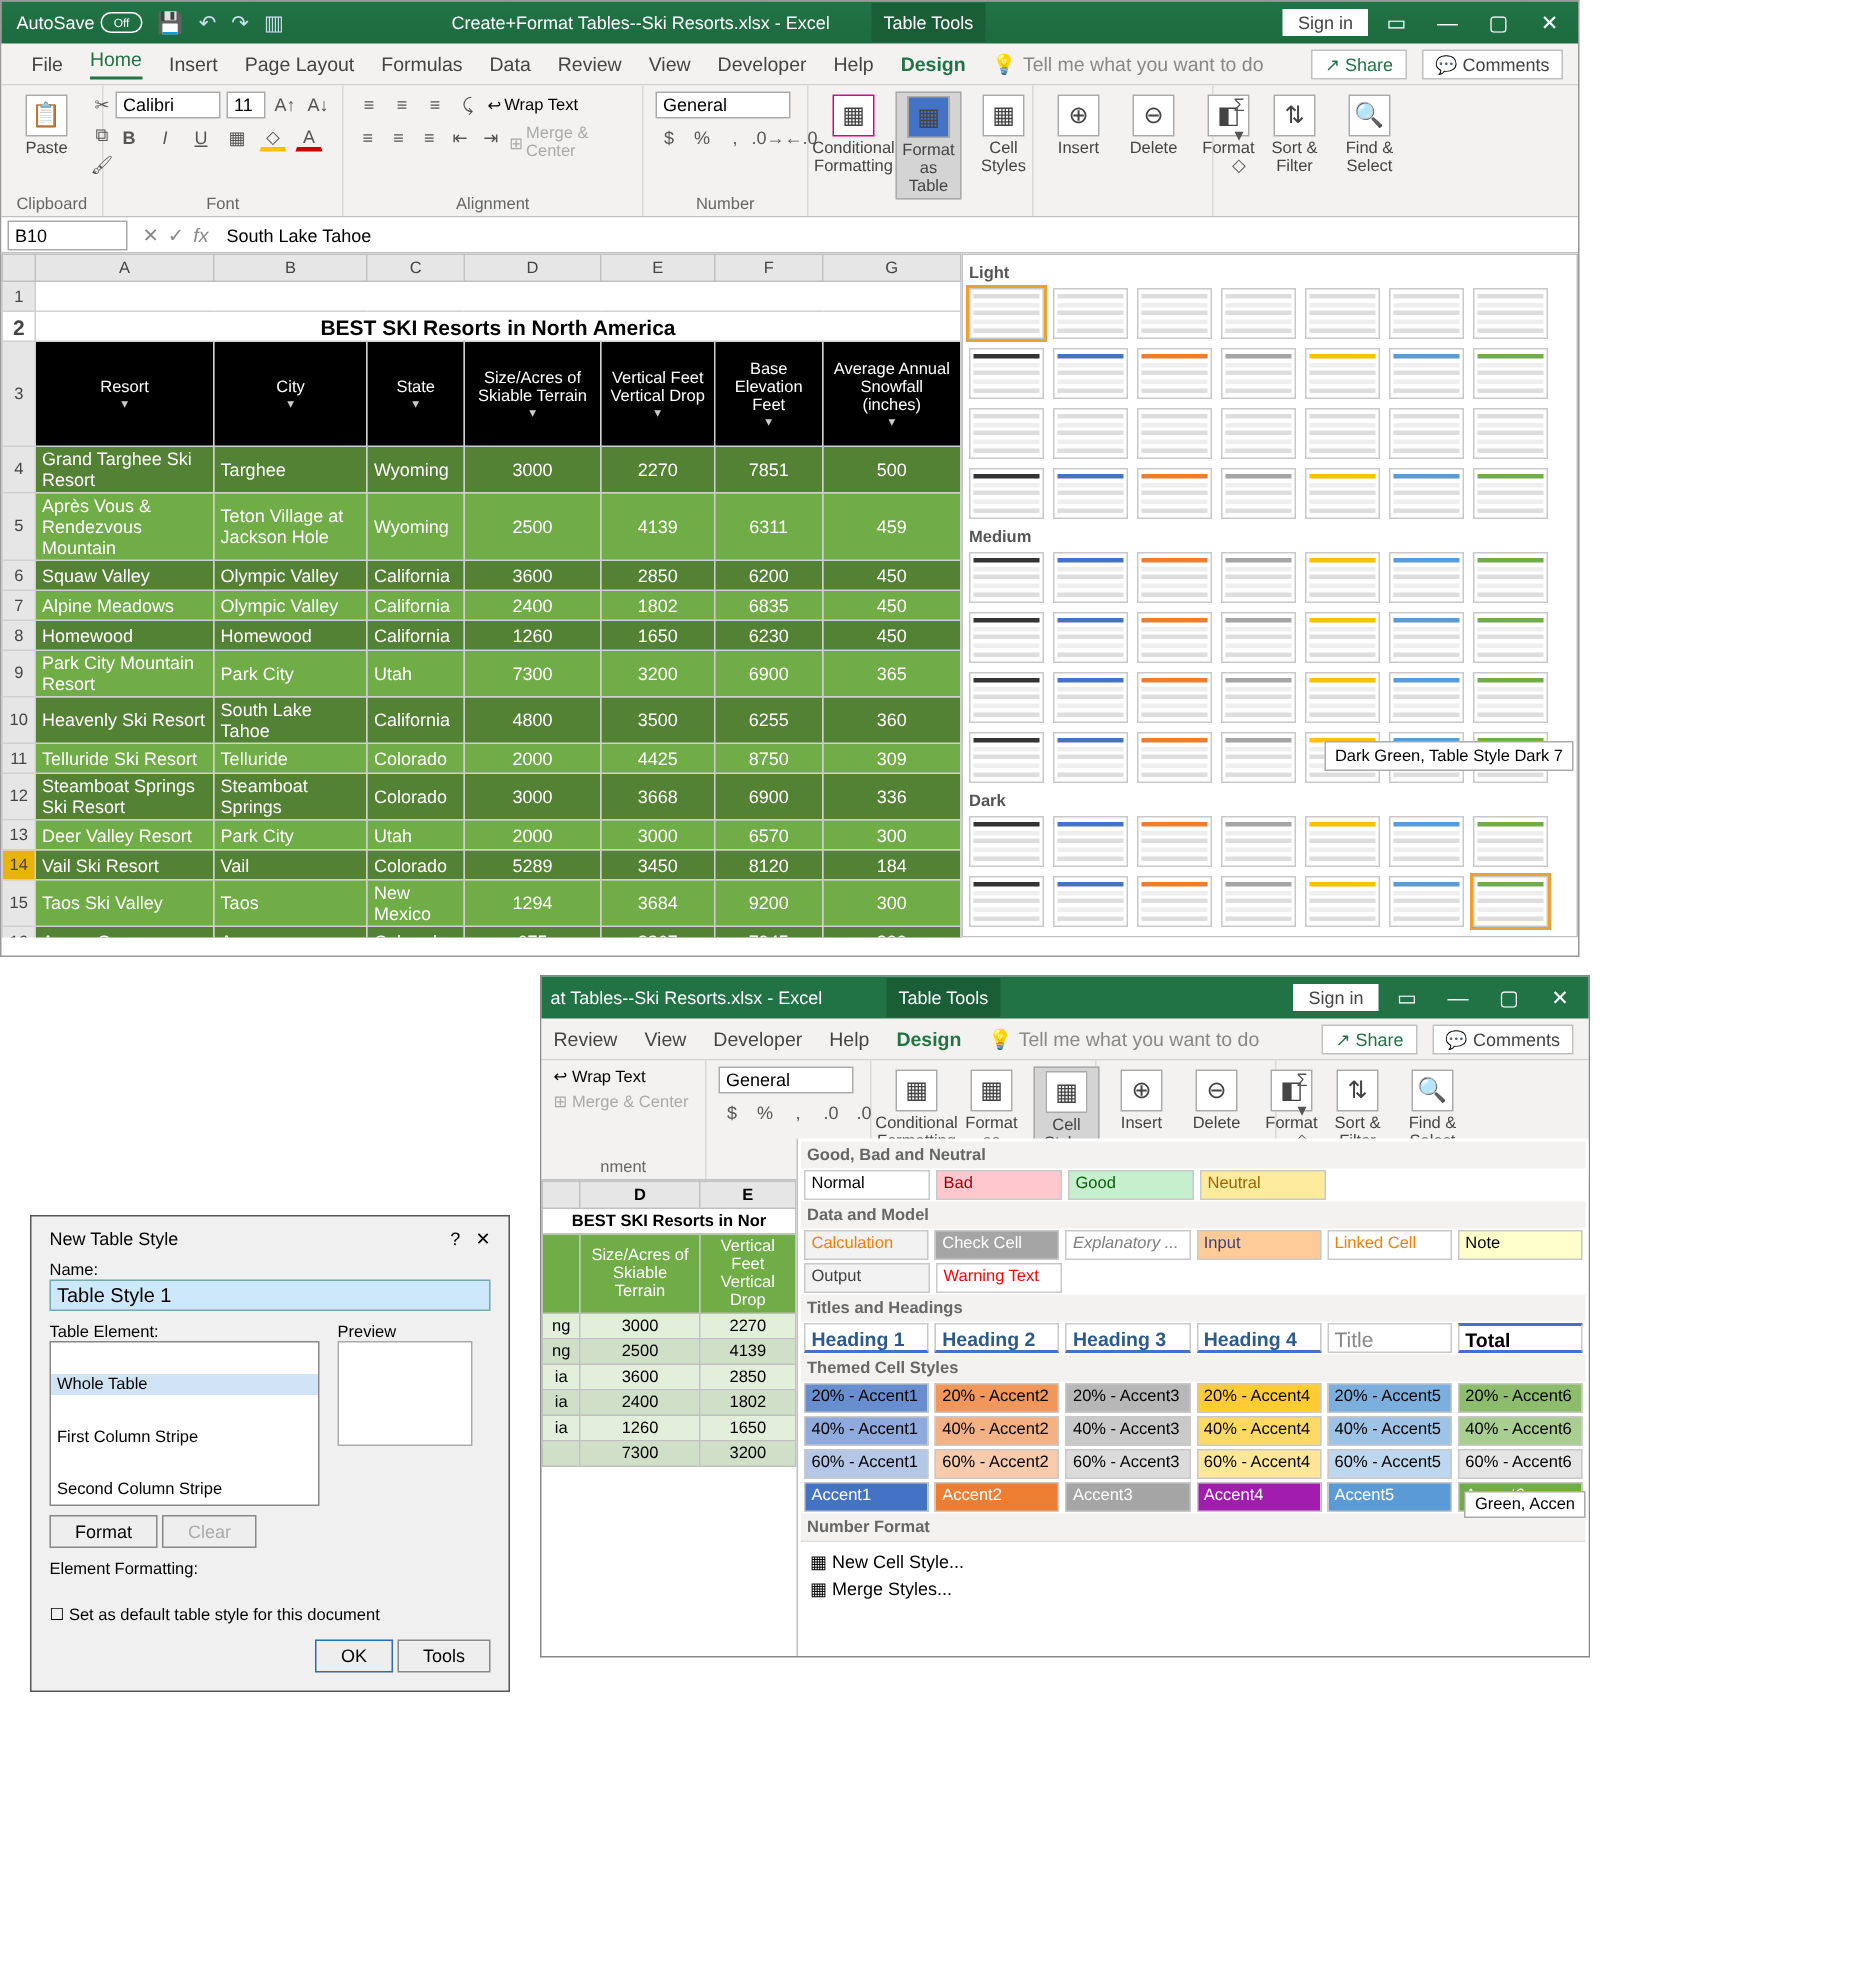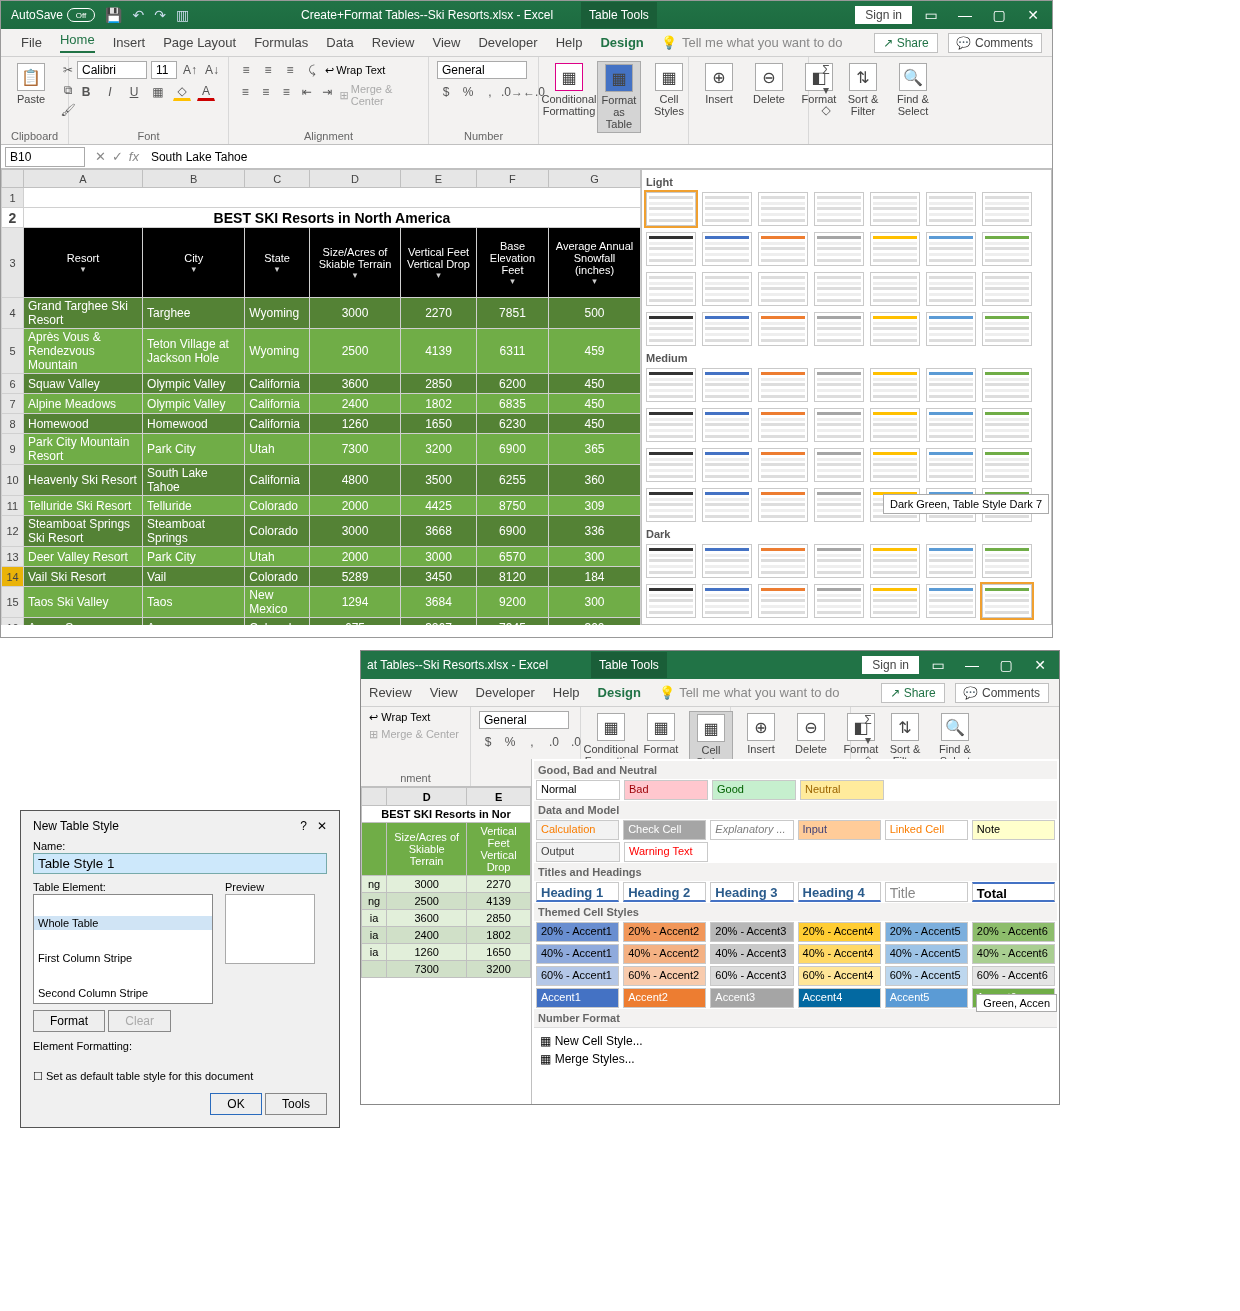--- a/index.html
+++ b/index.html
@@ -1228,21 +1228,21 @@
           <div class="csitem" style="background: rgb(248, 203, 173); color: rgb(0, 0, 0);">60% - Accent2</div>
           <div class="csitem" style="background: rgb(219, 219, 219); color: rgb(0, 0, 0);">60% - Accent3</div>
           <div class="csitem" style="background: rgb(255, 230, 153); color: rgb(0, 0, 0);">60% - Accent4</div>
           <div class="csitem" style="background: rgb(189, 215, 238); color: rgb(0, 0, 0);">60% - Accent5</div>
           <div class="csitem" style="background: #e5e5e5; color: rgb(0, 0, 0);">60% - Accent6</div>
         </div>
         <div class="crow">
           <div class="csitem" style="background: rgb(68, 114, 196); color: rgb(255, 255, 255);">Accent1</div>
           <div class="csitem" style="background: rgb(237, 125, 49); color: rgb(255, 255, 255);">Accent2</div>
           <div class="csitem" style="background: rgb(165, 165, 165); color: rgb(255, 255, 255);">Accent3</div>
-          <div class="csitem" style="background: #0369a1; color: rgb(255, 255, 255);">Accent4</div>
+          <div class="csitem" style="background: #a21caf; color: rgb(255, 255, 255);">Accent4</div>
           <div class="csitem" style="background: rgb(91, 155, 213); color: rgb(255, 255, 255);">Accent5</div>
           <div class="csitem" style="background: rgb(112, 173, 71); color: rgb(255, 255, 255);">Accent6</div>
         </div>
       </div>
     <div class="csec">Number Format</div>
     <div style="border-top:1px solid #ddd;padding:4px;">
       <div style="padding:2px;">▦ <span>New Cell Style...</span></div>
       <div style="padding:2px;">▦ <span>Merge Styles...</span></div>
     </div>
     <div class="tooltip2">Green, Accen</div>

